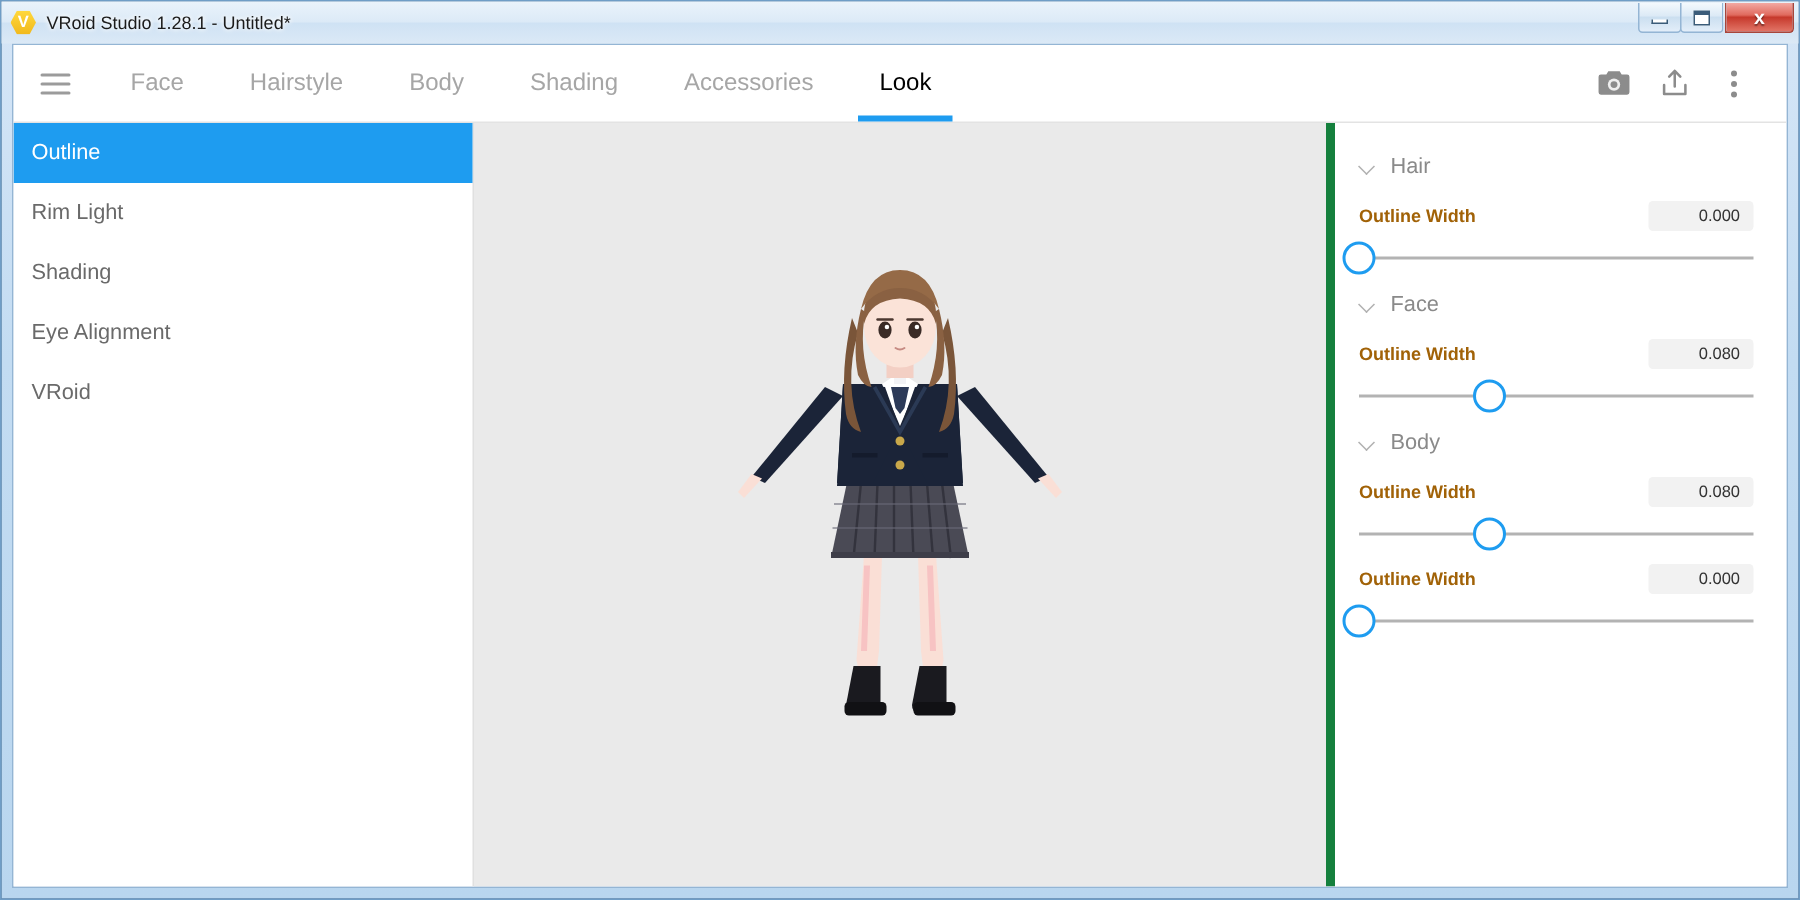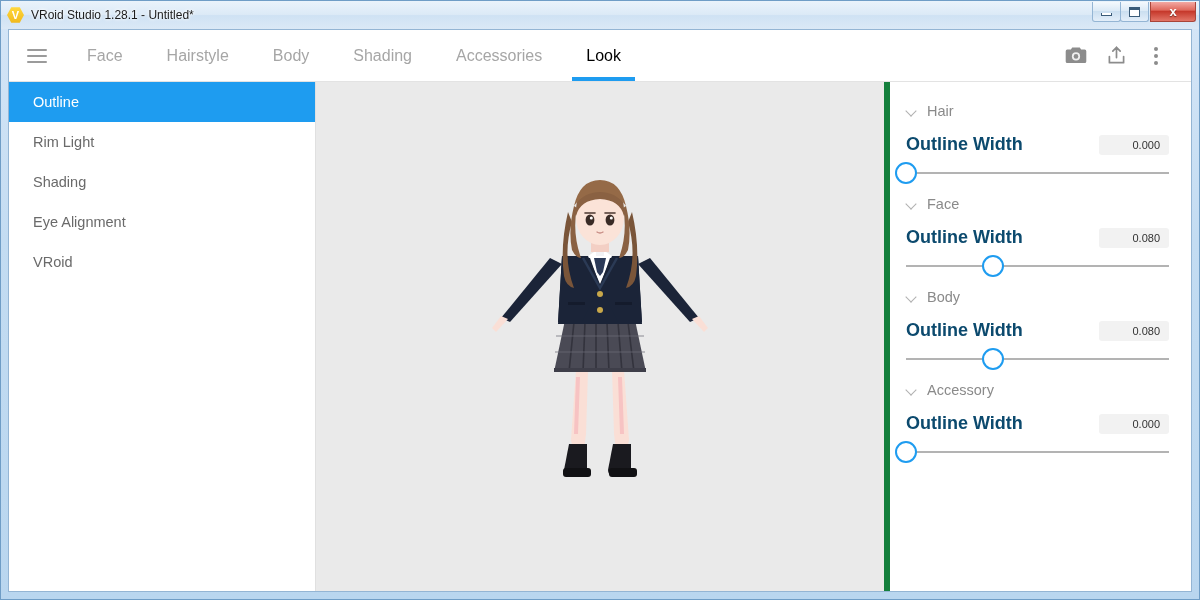--- a/index.html
+++ b/index.html
@@ -198,21 +198,21 @@
     width: 307px;
     flex: 0 0 307px;
     background: #ffffff;
     border-right: 1px solid #e0e0e0;
     padding-top: 0;
   }
   .side-item {
     height: 40px;
     display: flex;
     align-items: center;
-    padding-left: 24px;
+    padding-left: 12px;
     font-size: 14.5px;
     color: #6a6a6a;
     cursor: pointer;
   }
   .side-item.active {
     background: #1e9cf0;
     color: #ffffff;
   }
 
   
@@ -266,23 +266,23 @@
     color: #8a8a8a;
   }
 
   .prop-row {
     display: flex;
     align-items: center;
     justify-content: space-between;
     margin-top: 6px;
   }
   .prop-label {
-    font-size: 18px;
+    font-size: 12px;
     font-weight: bold;
-    color: #0c4a6e;
+    color: #a16207;
   }
   .value-chip {
     min-width: 70px;
     padding: 4px 9px;
     background: #f2f2f2;
     border-radius: 3px;
     font-size: 11px;
     color: #333;
     text-align: right;
   }
@@ -517,24 +517,20 @@
         </div>
         <div class="prop-row">
           <span class="prop-label">Outline Width</span>
           <span class="value-chip">0.080</span>
         </div>
         <div class="slider">
           <div class="track"></div>
           <div class="knob" style="left:33%"></div>
         </div>
 
-        <div class="section-head">
-          <span class="chev"></span>
-          <span class="section-title">Accessory</span>
-        </div>
         <div class="prop-row">
           <span class="prop-label">Outline Width</span>
           <span class="value-chip">0.000</span>
         </div>
         <div class="slider">
           <div class="track"></div>
           <div class="knob" style="left:0%"></div>
         </div>
 
       </div>

